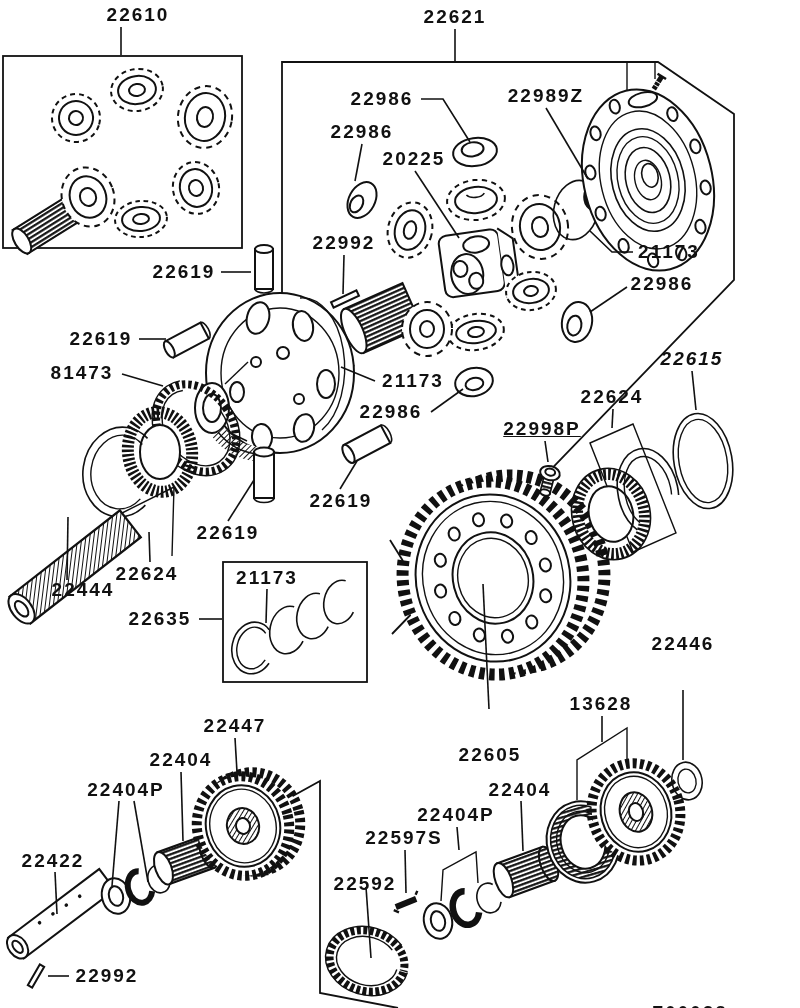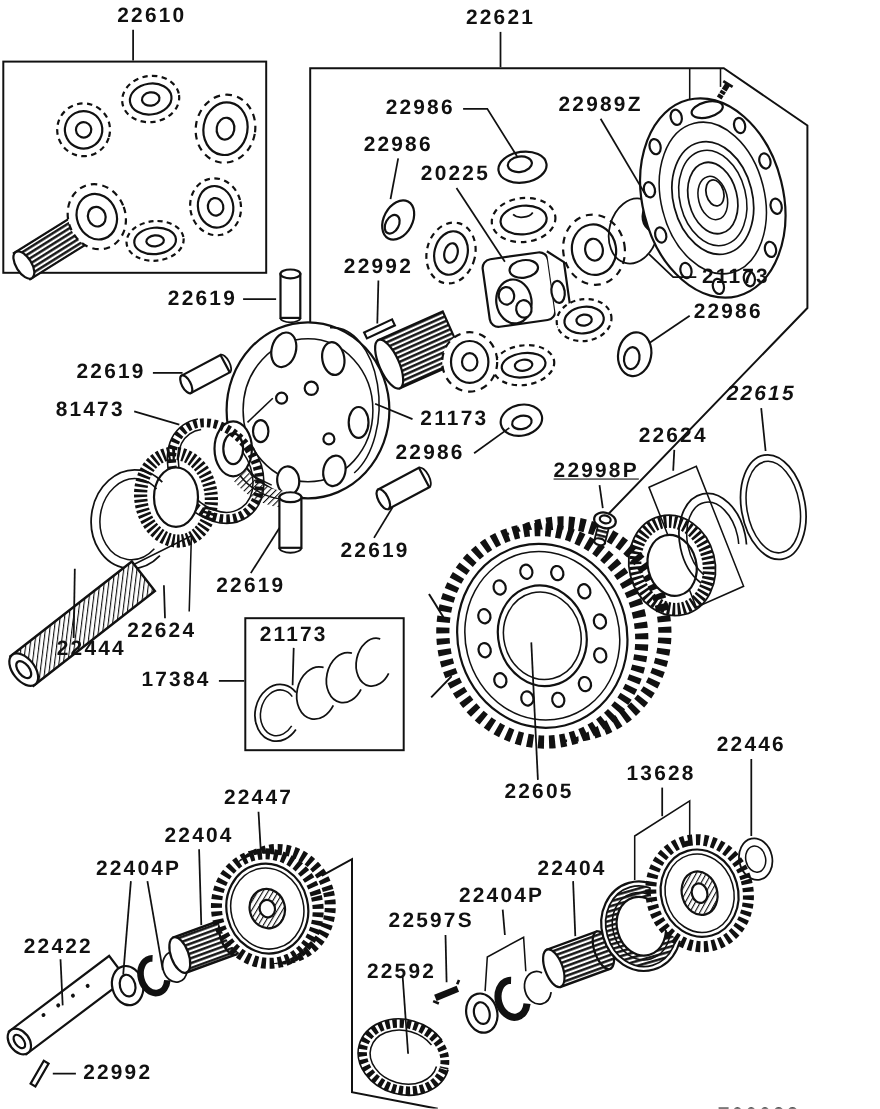--- a/index.html
+++ b/index.html
@@ -445,32 +445,32 @@
       <div class="lbl" style="left: 662px; top: 284px;">22986</div>
       <div class="lbl" style="left: 184px; top: 272px;">22619</div>
       <div class="lbl" style="left: 101px; top: 339px;">22619</div>
       <div class="lbl" style="left: 82px; top: 373px;">81473</div>
       <div class="lbl" style="left: 413px; top: 381px;">21173</div>
       <div class="lbl" style="left: 391px; top: 412px;">22986</div>
       <div class="lbl" style="left: 341px; top: 501px;">22619</div>
       <div class="lbl" style="left: 228px; top: 533px;">22619</div>
       <div class="lbl" style="left: 147px; top: 574px;">22624</div>
       <div class="lbl" style="left: 83px; top: 590px;">22444</div>
-      <div class="lbl" style="left: 160px; top: 619px;">17384</div>
+      <div class="lbl" style="left: 160px; top: 619px;">22635</div>
       <div class="lbl" style="left: 267px; top: 578px;">21173</div>
       <div class="lbl" style="left: 542px; top: 429px; text-decoration: underline;">22998P</div>
       <div class="lbl" style="left: 612px; top: 397px;">22624</div>
       <div class="lbl" style="left: 692px; top: 359px; font-style: italic;">22615</div>
-      <div class="lbl" style="left: 490px; top: 720px; text-align: right;">22605</div>
+      <div class="lbl" style="left: 490px; top: 755px; text-align: right;">22605</div>
       <div class="lbl" style="left: 235px; top: 726px;">22447</div>
       <div class="lbl" style="left: 181px; top: 760px;">22404</div>
       <div class="lbl" style="left: 126px; top: 790px;">22404P</div>
       <div class="lbl" style="left: 53px; top: 861px;">22422</div>
       <div class="lbl" style="left: 107px; top: 976px;">22992</div>
       <div class="lbl" style="left: 365px; top: 884px;">22592</div>
-      <div class="lbl" style="left: 392px; top: 838px;">22597S</div>
+      <div class="lbl" style="left: 404px; top: 838px;">22597S</div>
       <div class="lbl" style="left: 456px; top: 815px;">22404P</div>
       <div class="lbl" style="left: 520px; top: 790px;">22404</div>
       <div class="lbl" style="left: 601px; top: 704px;">13628</div>
-      <div class="lbl" style="left: 683px; top: 678px;">22446</div>
+      <div class="lbl" style="left: 683px; top: 644px;">22446</div>
     </div>
 
 </div>
 
 </body></html>

